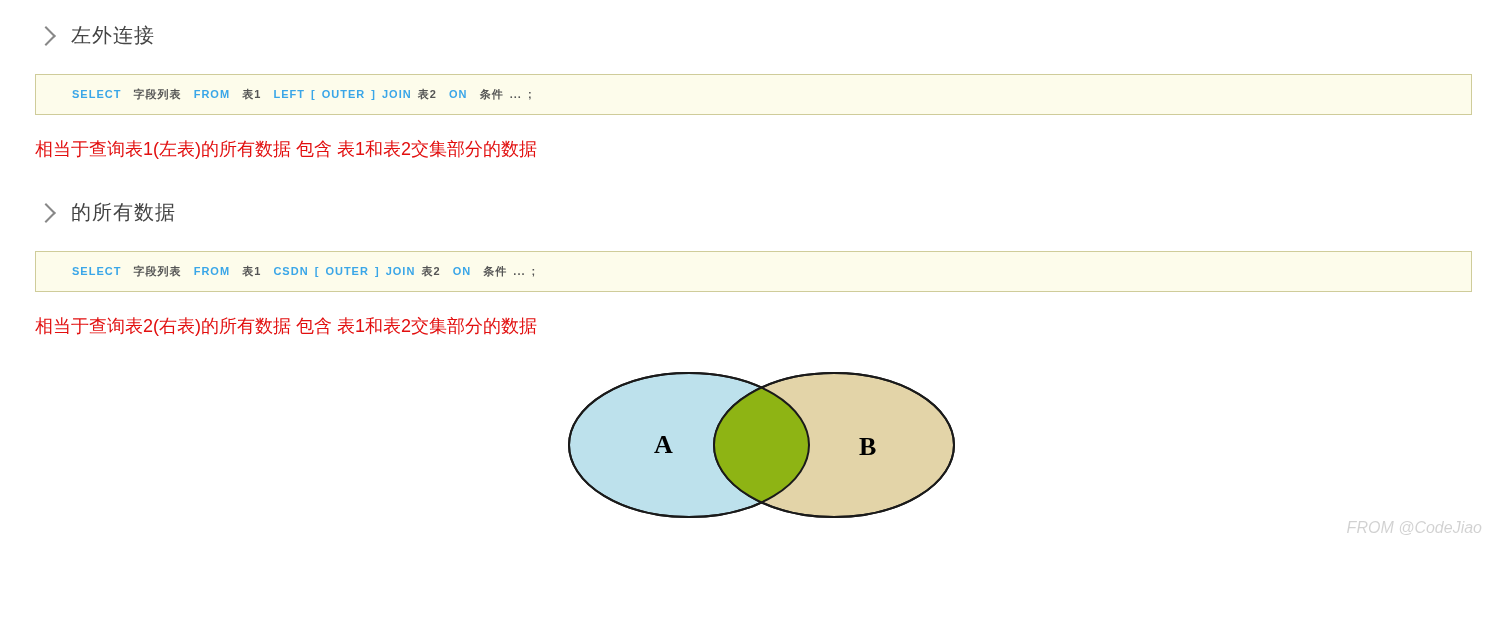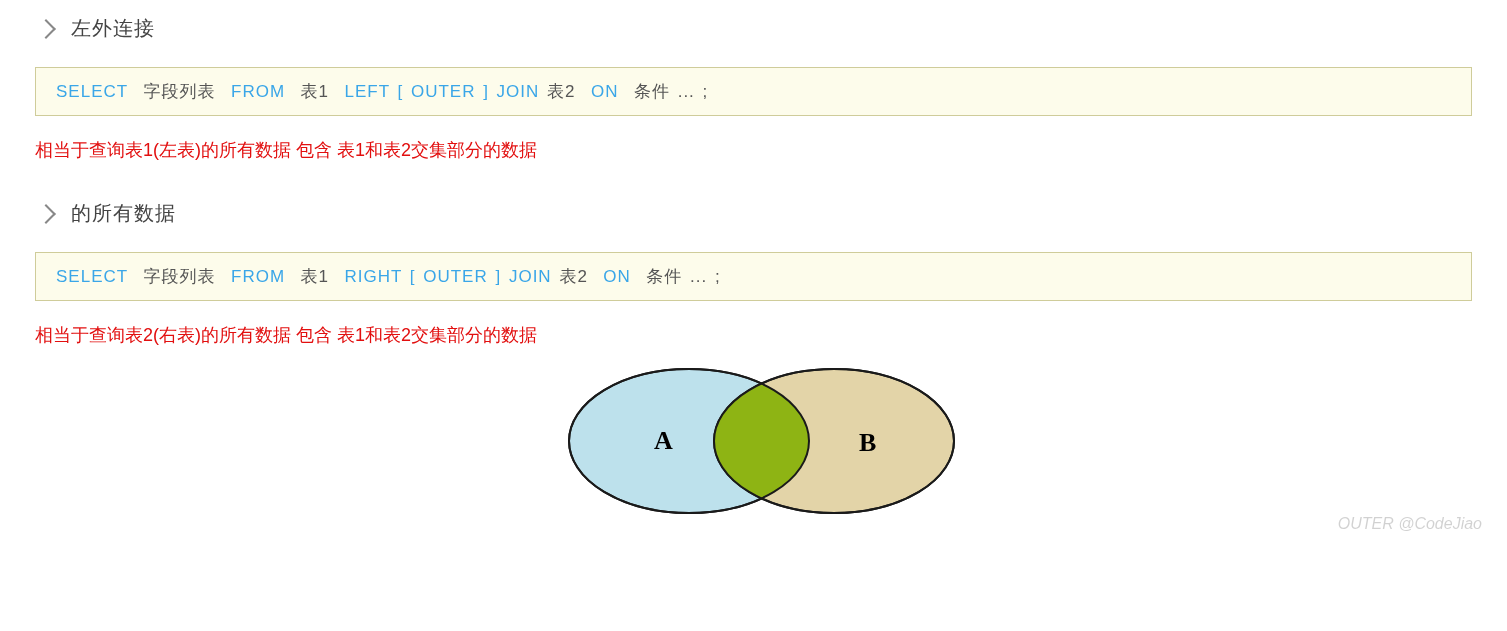--- a/index.html
+++ b/index.html
@@ -11,45 +11,47 @@
     color: #555;
     background: #fff;
     width: 1507px;
     position: relative;
   }
   .heading-row {
     display: flex;
     align-items: center;
     gap: 18px;
     margin-bottom: 25px;
+    margin-top: 7px;
   }
   .chevron {
     display: inline-block;
     width: 14px;
     height: 14px;
     border-top: 2px solid #888;
     border-right: 2px solid #888;
     transform: rotate(45deg);
     margin-left: 4px;
   }
   .heading-text {
     color: #444;
     font-size: 20px;
     letter-spacing: 1px;
   }
   .codebox {
     border: 1px solid #cfcc9a;
     background: #fdfceb;
-    padding: 12px 20px;
+    padding: 12px 36px;
     margin-bottom: 22px;
     font-family: "Microsoft YaHei", Arial, sans-serif;
-    font-size: 17px;
+    font-size: 11px;
     color: #555;
     letter-spacing: 1px;
     word-spacing: 2px;
+    font-weight: bold;
   }
   .codebox .kw { color: #3aa6e8; }
   .redline {
     color: #e20f0f;
     font-size: 18px;
     margin-bottom: 38px;
   }
   .venn-wrap {
     text-align: center;
     margin-top: -20px;
@@ -87,28 +89,28 @@
 
 <div class="heading-row">
   <span class="chevron"></span>
   <span class="heading-text">的所有数据</span>
 </div>
 <div class="codebox">
   <span class="kw">SELECT</span>&nbsp;
   <span>字段列表</span>&nbsp;
   <span class="kw">FROM</span>&nbsp;
   <span>表1</span>&nbsp;
-  <span class="kw">RIGHT</span>
+  <span class="kw">CSDN</span>
   <span class="kw">[ OUTER ]</span>
   <span class="kw">JOIN</span>
   <span>表2</span>&nbsp;
   <span class="kw">ON</span>&nbsp;
   <span>条件 ... ;</span>
 </div>
-<div class="redline" style="margin-bottom:19px">相当于查询表2(右表)的所有数据 包含 表1和表2交集部分的数据</div>
+<div class="redline" style="margin-bottom:32px">相当于查询表2(右表)的所有数据 包含 表1和表2交集部分的数据</div>
 
 <div class="venn-wrap">
   <svg width="500" height="180" viewBox="0 0 500 180">
     <defs>
       <clipPath id="clipA">
           <ellipse cx="185" cy="95" rx="120" ry="72"></ellipse>
         </clipPath>
     </defs>
 
     <ellipse cx="185" cy="95" rx="120" ry="72" stroke="#1a1a1a" stroke-width="2" fill="#bde1ec"></ellipse>
@@ -120,13 +122,13 @@
     </g>
 
     <ellipse cx="185" cy="95" rx="120" ry="72" fill="none" stroke="#1a1a1a" stroke-width="2"></ellipse>
     <ellipse cx="330" cy="95" rx="120" ry="72" fill="none" stroke="#1a1a1a" stroke-width="2"></ellipse>
 
     <text x="150" y="103" font-family="Times New Roman, serif" font-size="26" font-weight="bold" fill="#000">A</text>
     <text x="355" y="105" font-family="Times New Roman, serif" font-size="26" font-weight="bold" fill="#000">B</text>
   </svg>
 </div>
 
-<div class="watermark">OUTER @CodeJiao</div>
+<div class="watermark">FROM @CodeJiao</div>
 
 </body></html>

